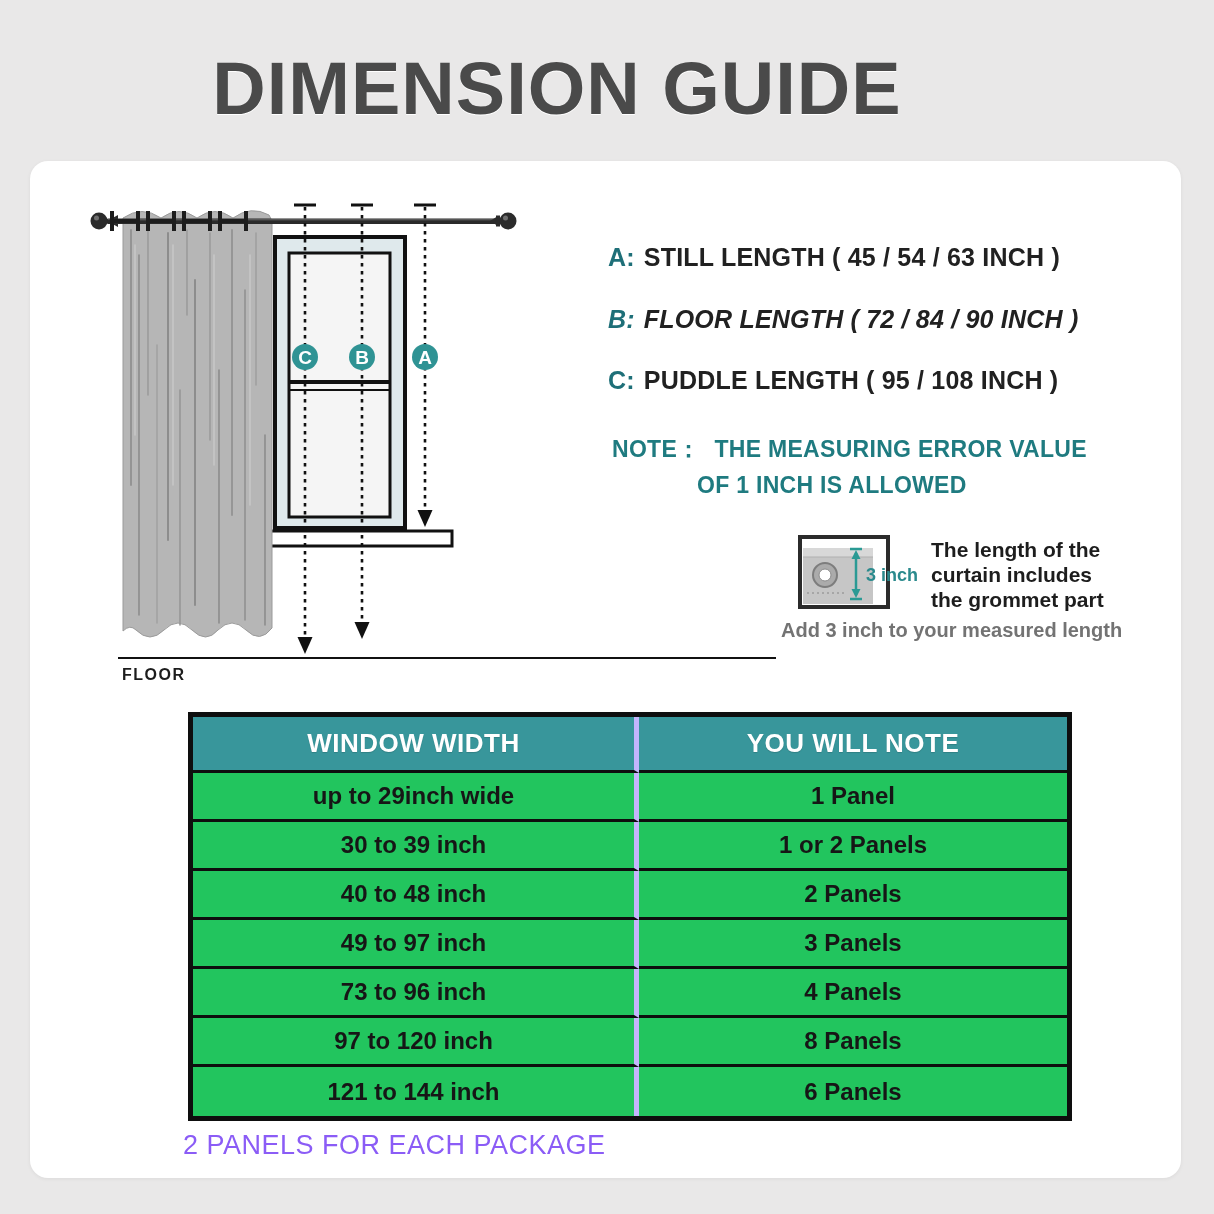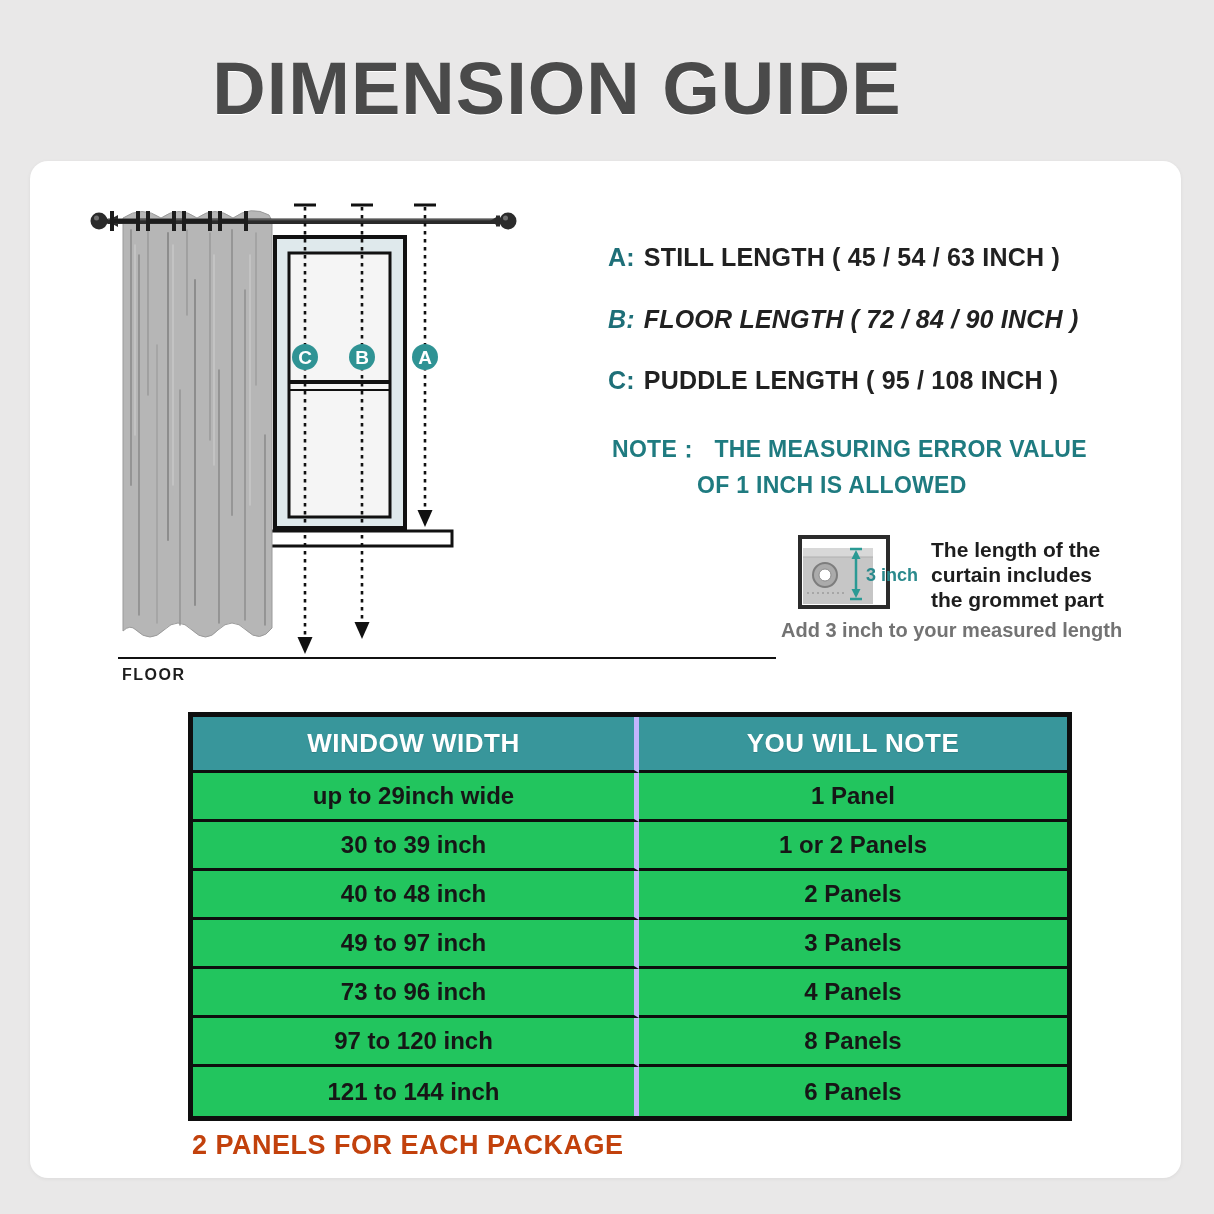--- a/index.html
+++ b/index.html
@@ -63,22 +63,22 @@
   }
   .cell.col1{border-right:5px solid #c4b5fd;}
   .cell.head{
     height:56px;background:#38969b;color:#ffffff;
     font-size:26px;font-weight:bold;letter-spacing:0.5px;
     text-shadow:0 1px 1px rgba(0,0,0,0.15);
   }
   .cell.last{border-bottom:none;}
   
   .footer-note{
-    position:absolute;left:162px;top:969px;
-    font-size:27px;font-weight:bold;color:#c2410c;
+    position:absolute;left:153px;top:969px;
+    font-size:27px;font-weight:normal;color:#8b5cf6;
     letter-spacing:0.5px;white-space:nowrap;
   }
   
   .diagram{position:absolute;left:30px;top:24px;}
   svg text{font-family:"Liberation Sans","DejaVu Sans",sans-serif;}
 </style>
 </head>
 <body>
 
 <div class="page">

